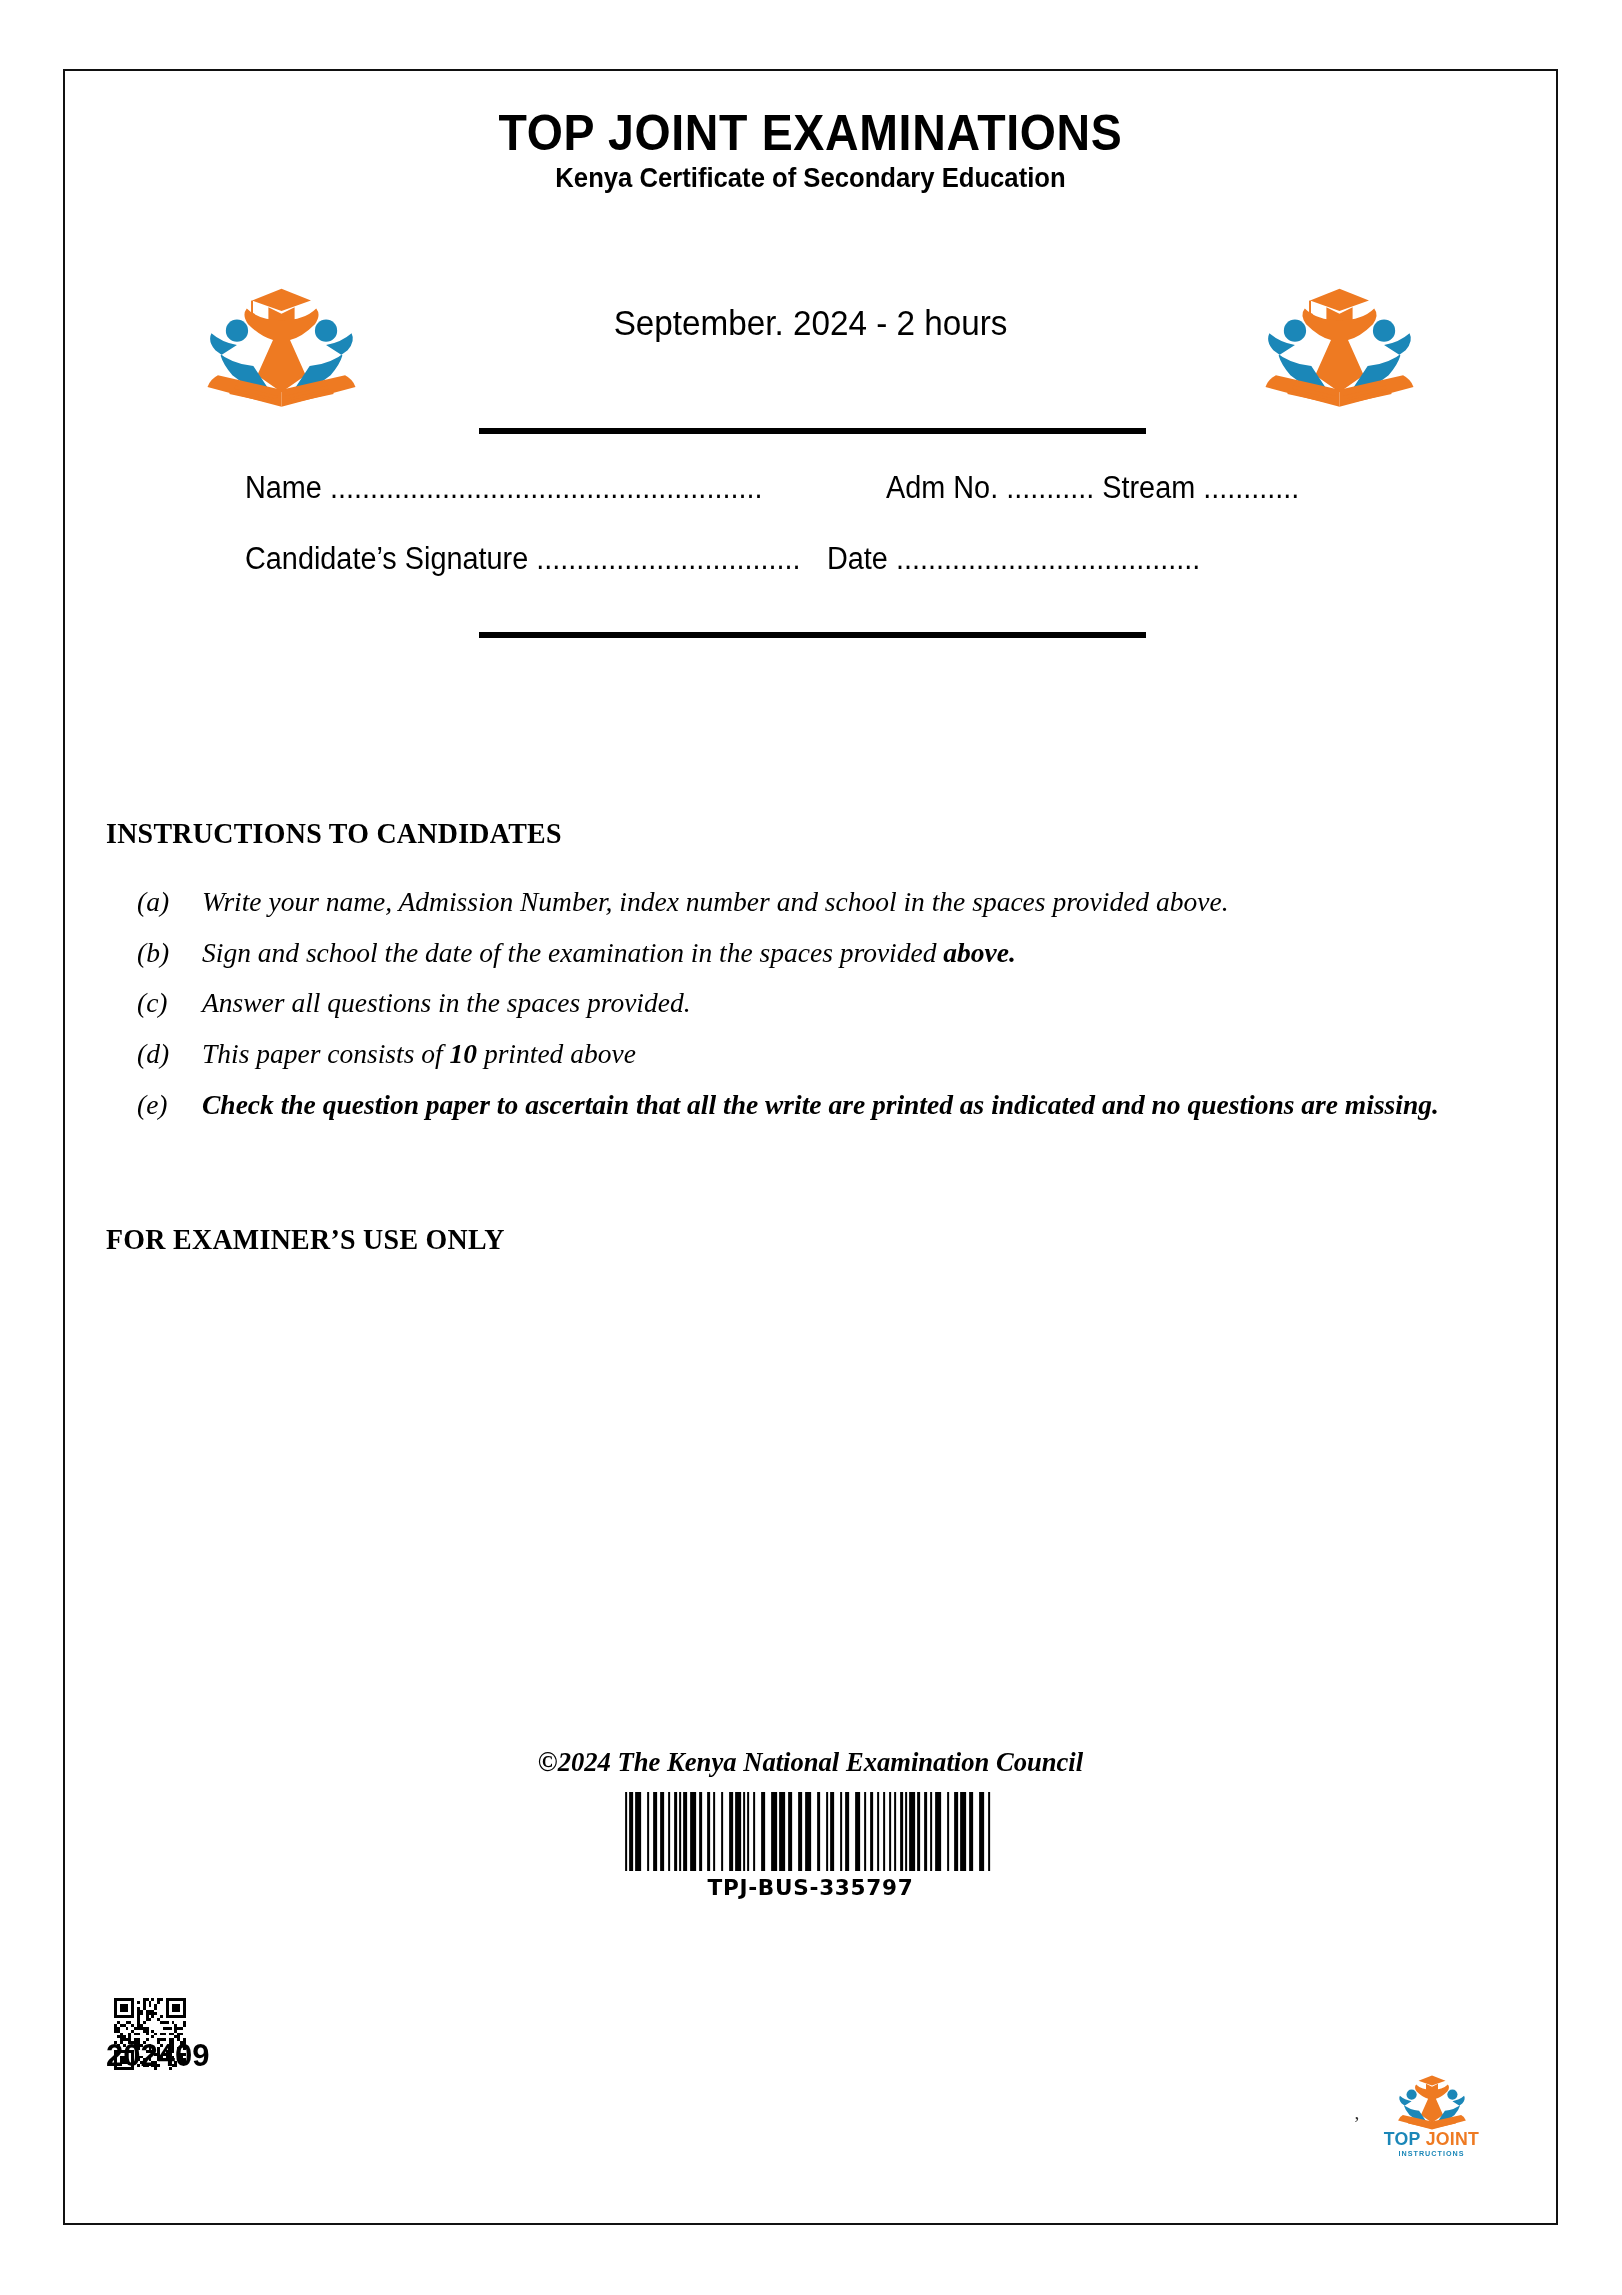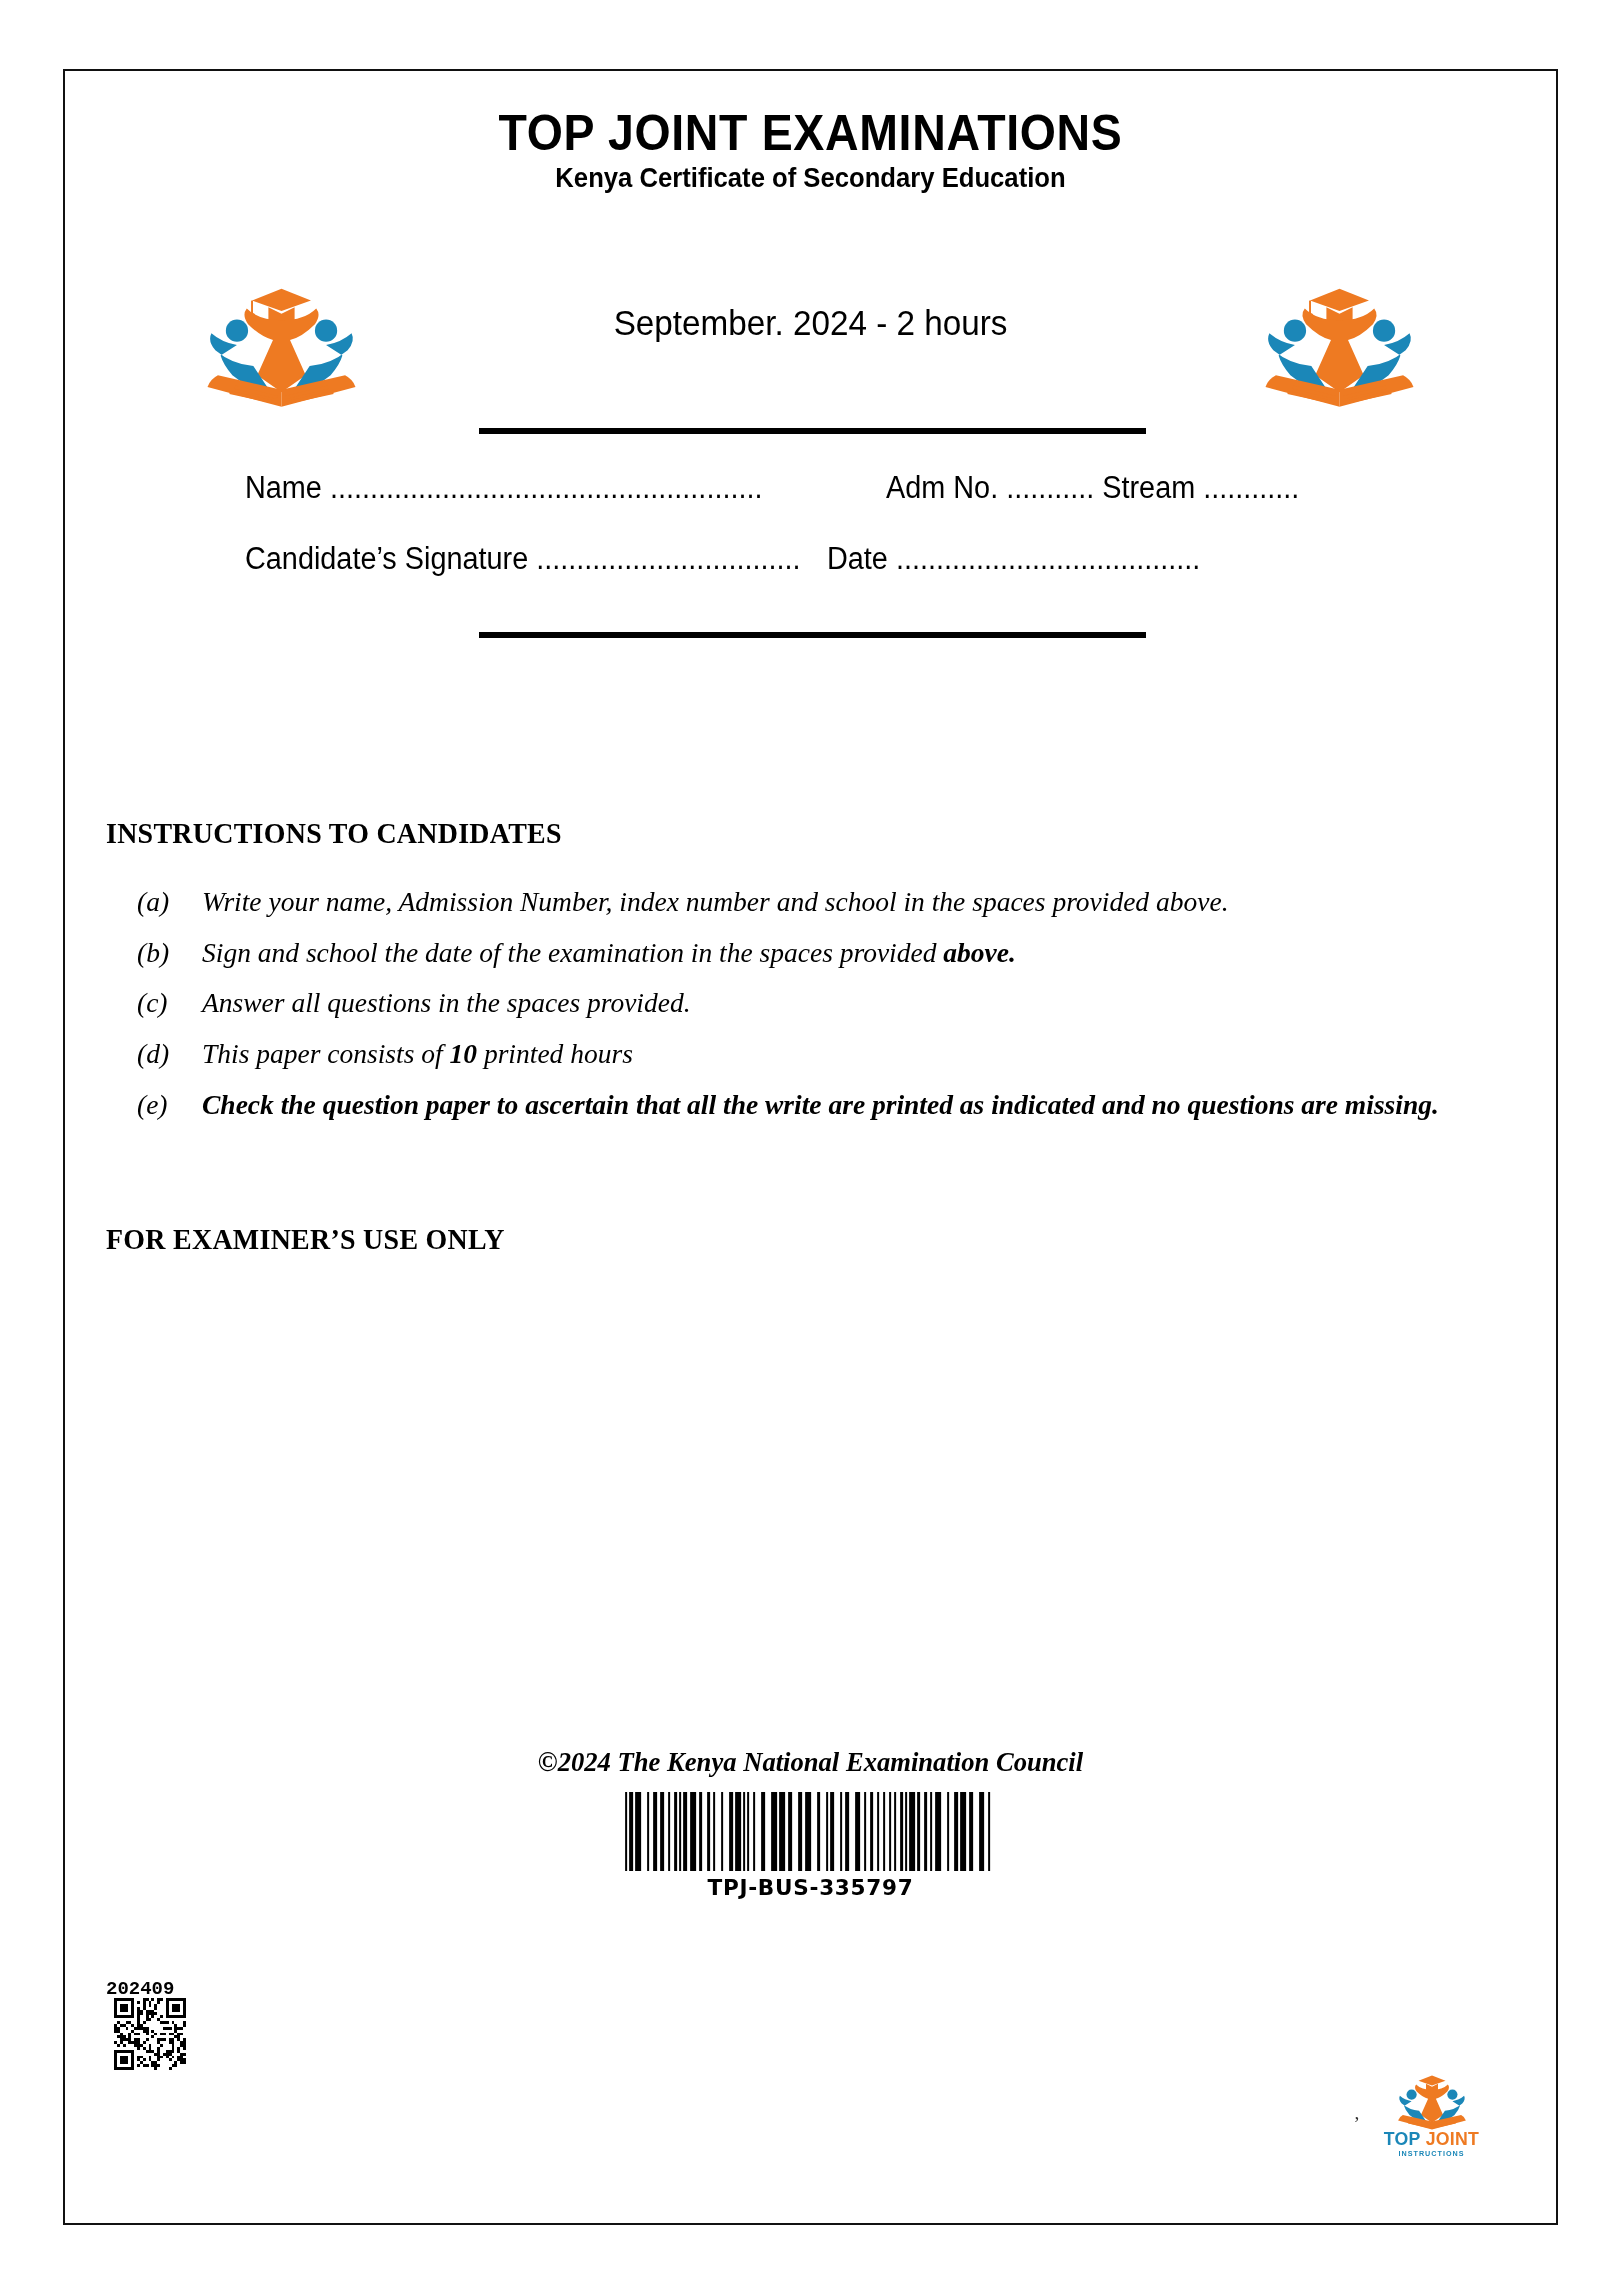--- a/index.html
+++ b/index.html
@@ -268,24 +268,24 @@
     left: 49px;
     top: 1927px;
     width: 72px;
     height: 72px;
   }
   .qr canvas, .qr svg { display: block; }
 
   .page-code {
     position: absolute;
     left: 41px;
-    top: 1907px;
-    font-family: Liberation Mono, monospace;
+    top: 1967px;
+    font-family: Liberation Sans, sans-serif;
     font-weight: bold;
-    font-size: 19px;
+    font-size: 31px;
   }
 
   .footer-logo {
     position: absolute;
     right: 72px;
     top: 1999px;
     width: 105px;
     text-align: center;
   }
   .footer-logo .mark {
@@ -408,21 +408,21 @@
         <span class="instr-text"><span>Sign and school the date of the examination in the spaces provided </span><b>above.</b><span></span></span>
       </div>
 
       <div class="instr-item">
         <span class="instr-marker">(c)</span>
         <span class="instr-text">Answer all questions in the spaces provided.</span>
       </div>
 
       <div class="instr-item">
         <span class="instr-marker">(d)</span>
-        <span class="instr-text"><span>This paper consists of </span><b>10</b><span> printed hours</span></span>
+        <span class="instr-text"><span>This paper consists of </span><b>10</b><span> printed above</span></span>
       </div>
 
       <div class="instr-item bold">
         <span class="instr-marker">(e)</span>
         <span class="instr-text">Check the question paper to ascertain that all the write are printed as indicated and no questions are missing.</span>
       </div>
 
     </div>
 
     <div class="section-head examiner-head">FOR EXAMINER’S USE ONLY</div>

